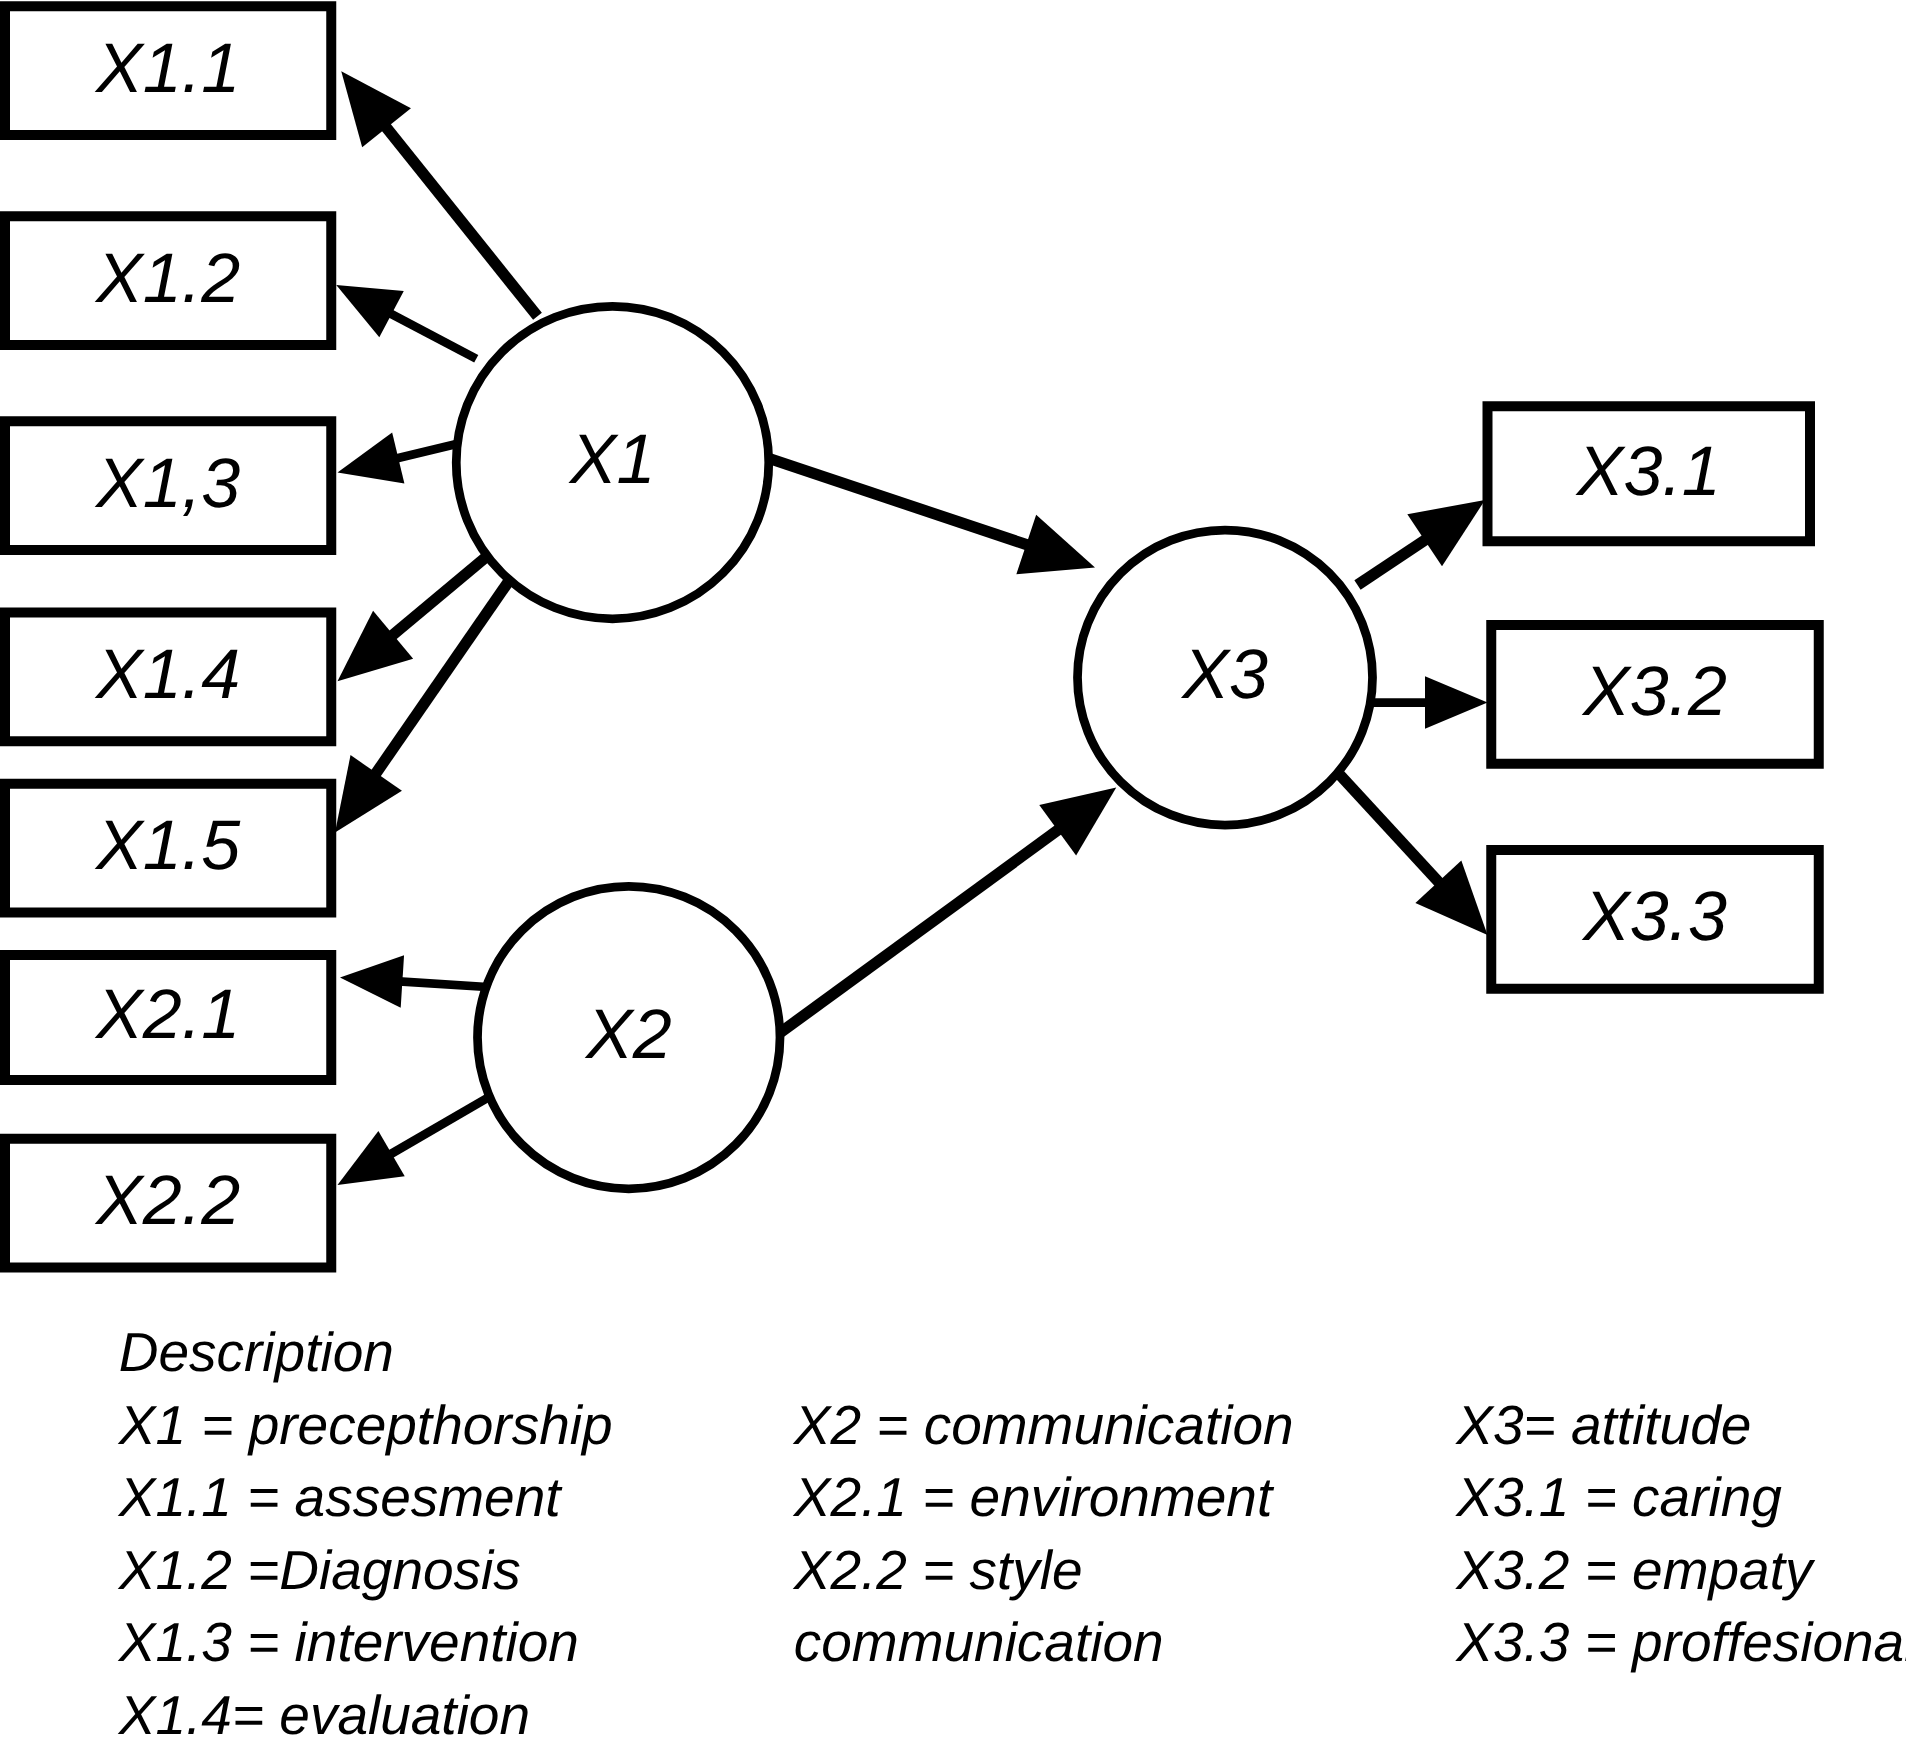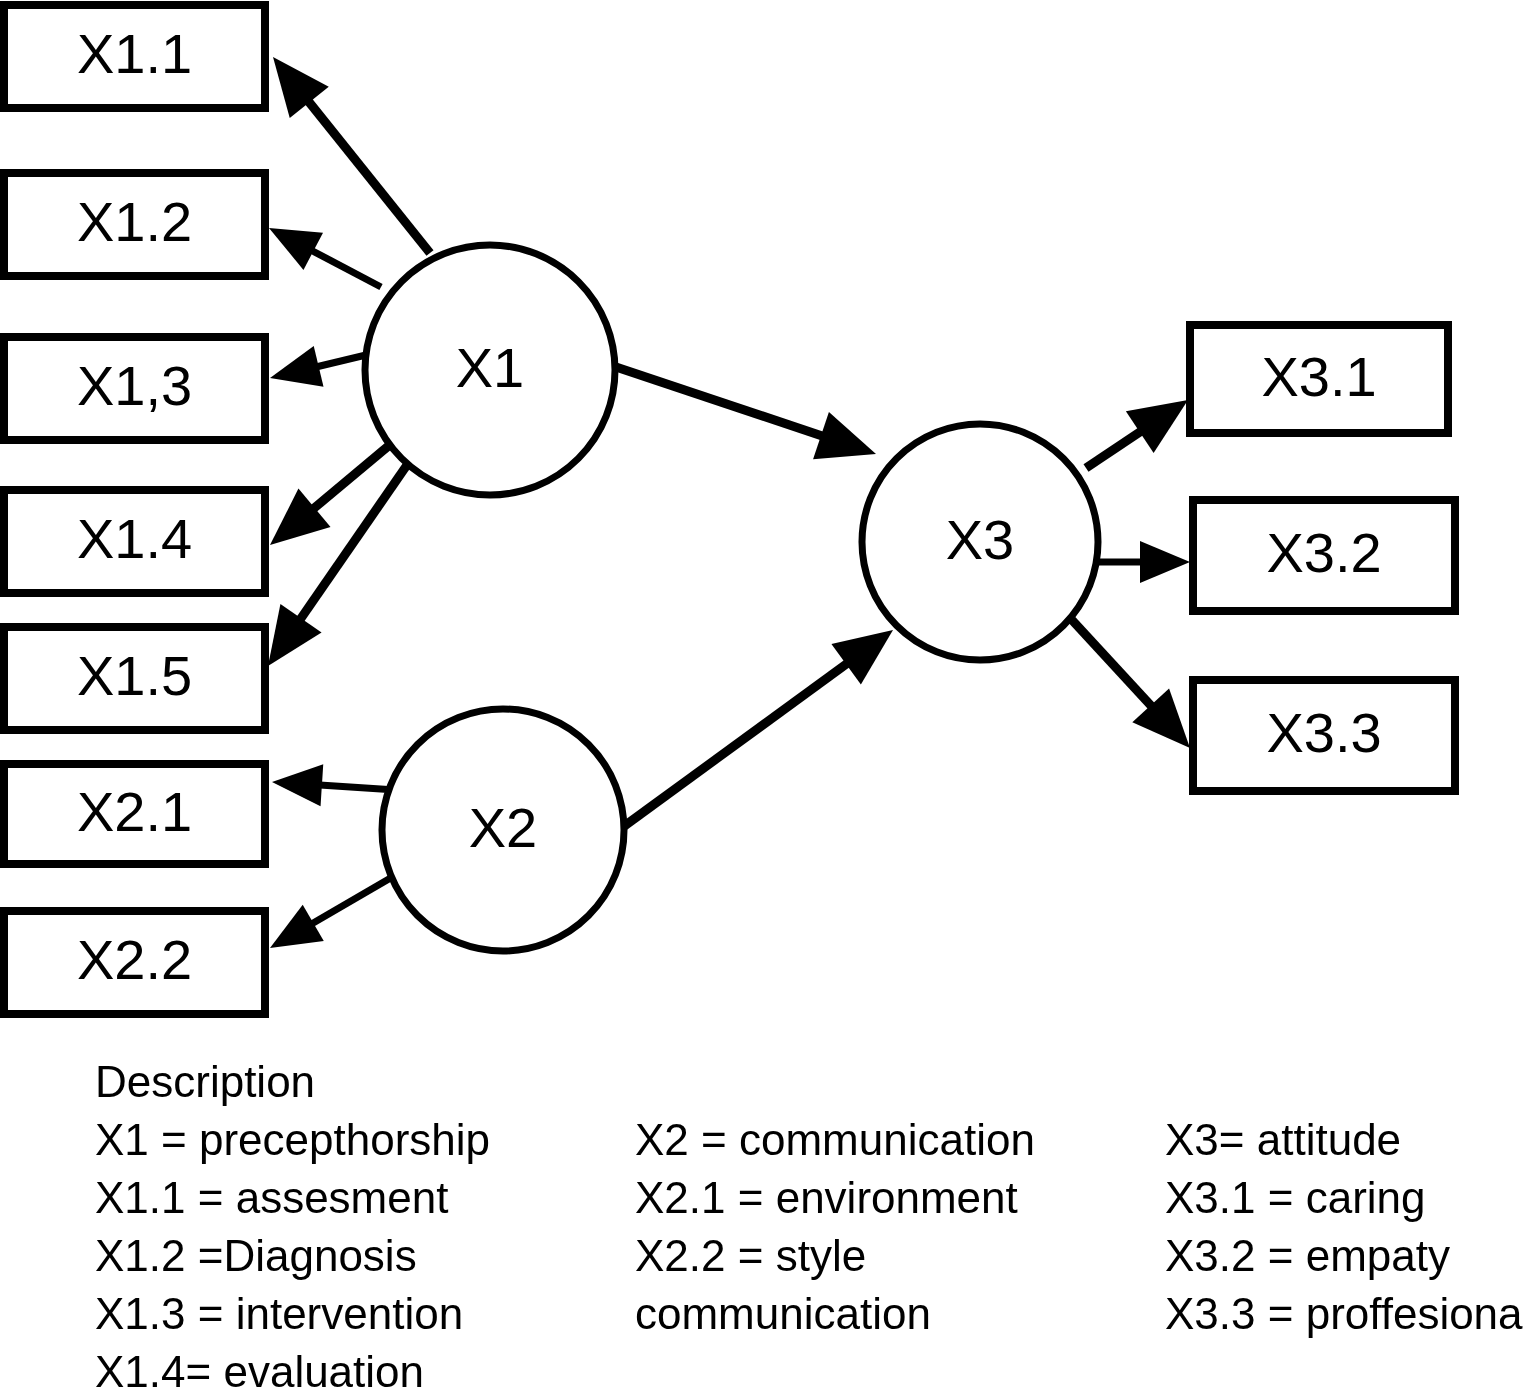--- a/index.html
+++ b/index.html
@@ -14,20 +14,21 @@
     color: #000000;
     position: relative;
     overflow: hidden;
   }
   #diagram-root {
     position: absolute;
     left: 0;
     top: 0;
     width: 1525px;
     height: 1391px;
+    font-style: italic;
   }
   svg#sem-diagram {
     display: block;
     width: 1525px;
     height: 1391px;
   }
   .node-box {
     fill: #ffffff;
     stroke: #000000;
     stroke-width: 8;

